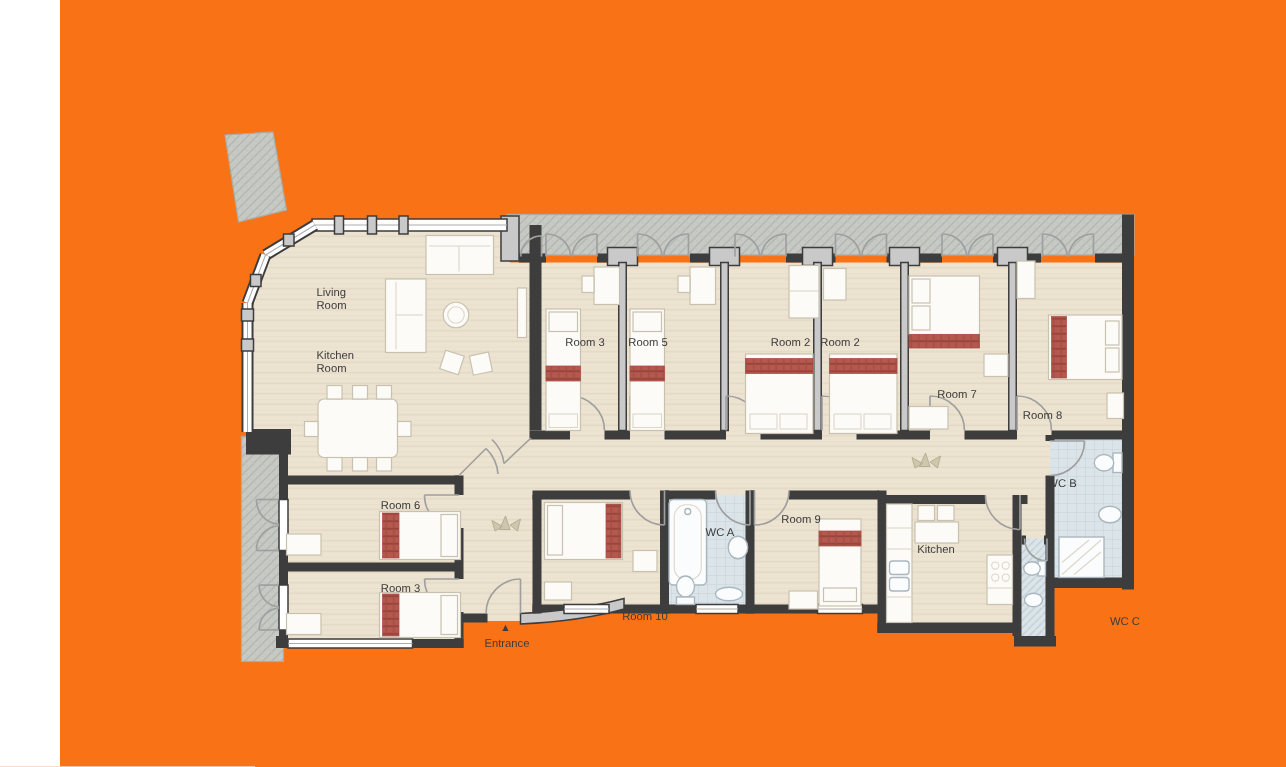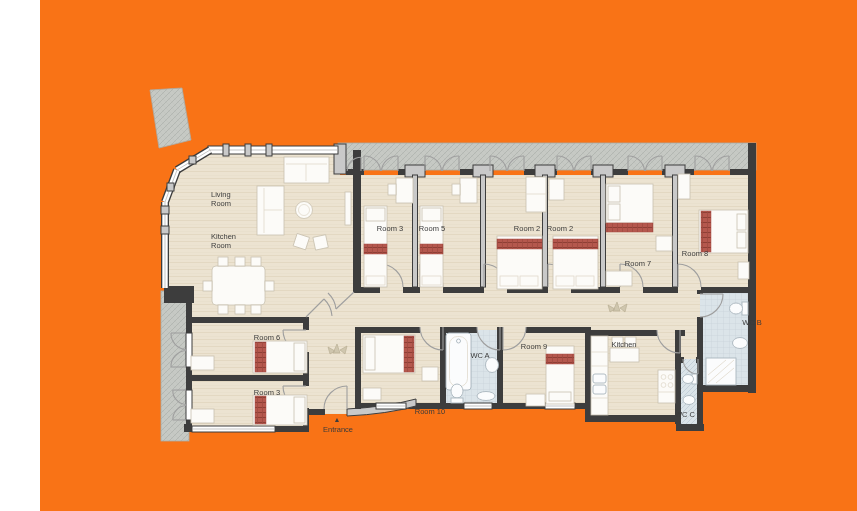--- a/index.html
+++ b/index.html
@@ -385,24 +385,24 @@
   </g>
 </svg>
 
 <div class="lbl two" style="left:184px;top:199px">Living Room</div>
 <div class="lbl two" style="left:184px;top:241px">Kitchen Room</div>
 <div class="lbl" style="left:350px;top:228px">Room 3</div>
 <div class="lbl" style="left:392px;top:228px">Room 5</div>
 <div class="lbl" style="left:487px;top:228px">Room 2</div>
 <div class="lbl" style="left:520px;top:228px">Room 2</div>
 <div class="lbl" style="left:598px;top:263px">Room 7</div>
-<div class="lbl" style="left:655px;top:253px">Room 8</div>
-<div class="lbl" style="left:712px;top:322px">WC B</div>
+<div class="lbl" style="left:655px;top:277px">Room 8</div>
+<div class="lbl" style="left:668px;top:322px">WC B</div>
 <div class="lbl" style="left:227px;top:337px">Room 6</div>
 <div class="lbl" style="left:227px;top:392px">Room 3</div>
 <div class="lbl" style="left:390px;top:411px">Room 10</div>
 <div class="lbl" style="left:440px;top:355px">WC A</div>
 <div class="lbl" style="left:494px;top:346px">Room 9</div>
-<div class="lbl" style="left:584px;top:344px">Kitchen</div>
-<div class="lbl" style="left:645px;top:414px">WC C</div>
+<div class="lbl" style="left:584px;top:366px">Kitchen</div>
+<div class="lbl" style="left:710px;top:414px">WC C</div>
 <div class="marker" style="left:297px;top:419px">▲</div>
 <div class="lbl" style="left:298px;top:429px">Entrance</div>
 </div>
 
 </body></html>

